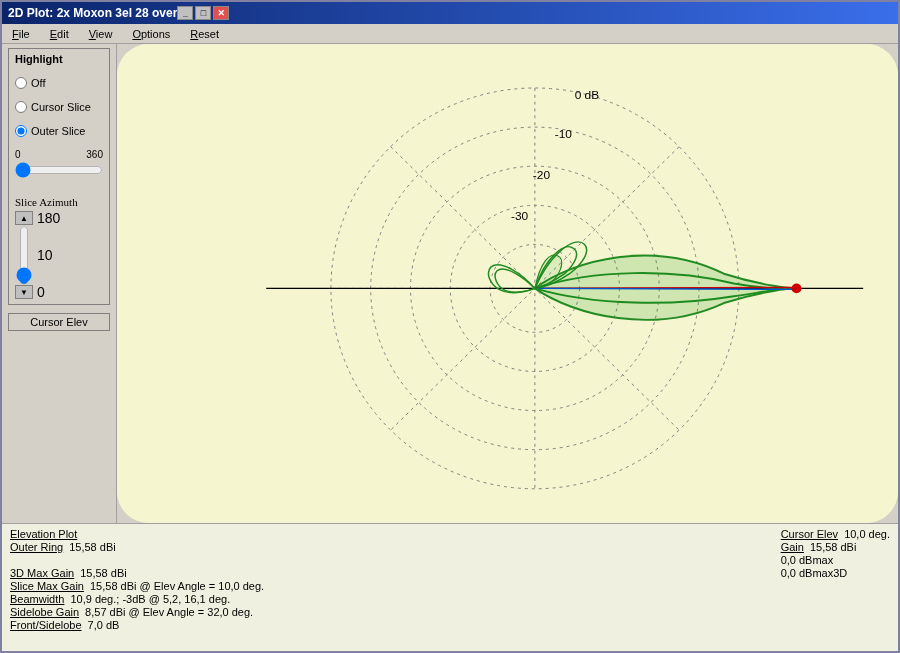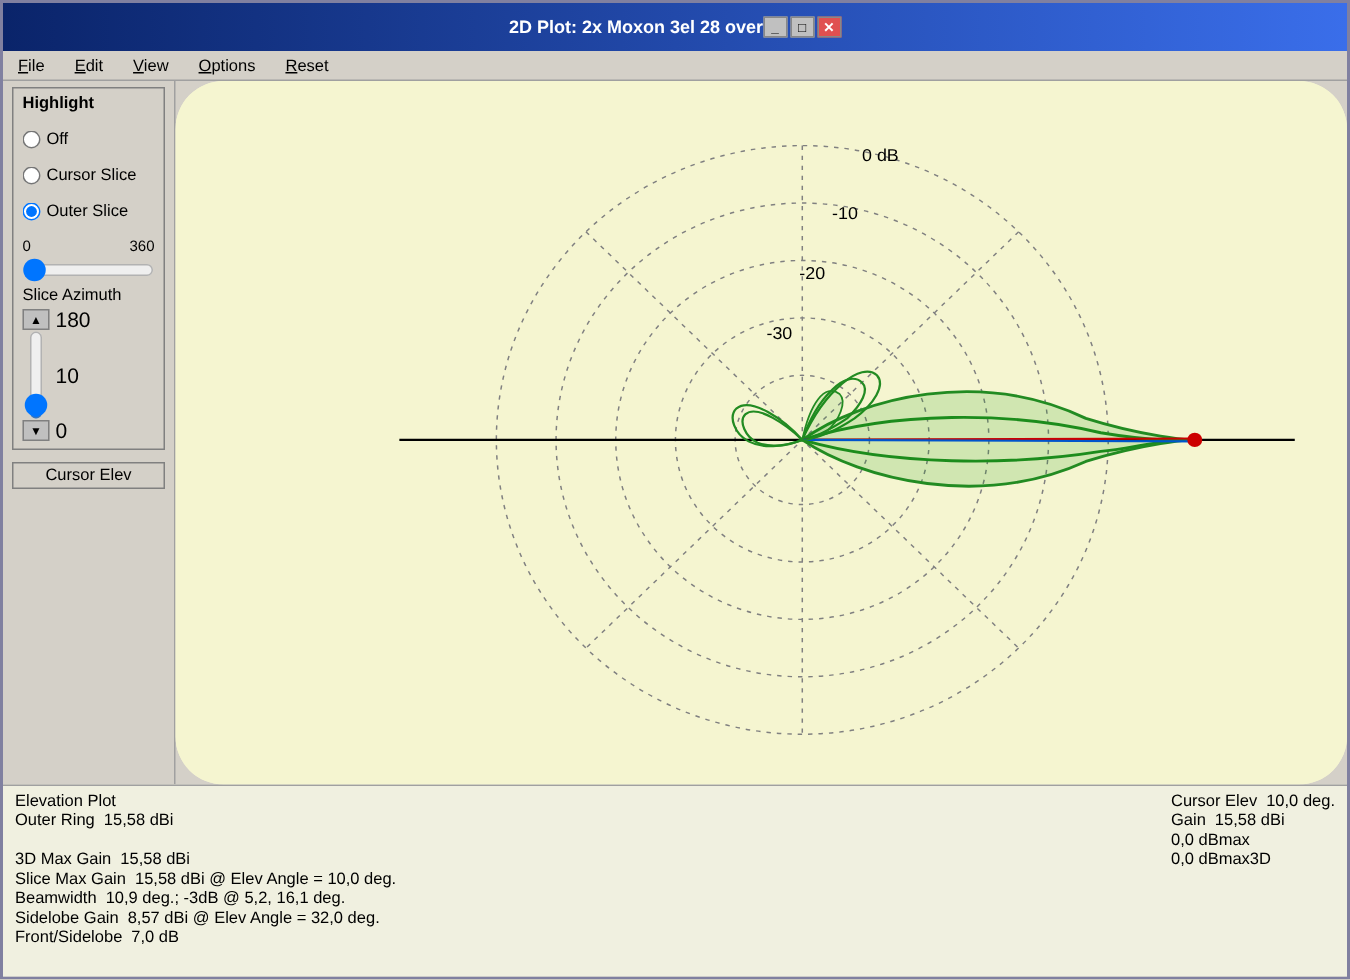--- a/index.html
+++ b/index.html
@@ -3,22 +3,22 @@
   <meta charset="utf-8">
   <style>
     * { margin: 0; padding: 0; box-sizing: border-box; }
     body { font-family: 'Arial', sans-serif; font-size: 11px; background: #d4d0c8; width: 900px; height: 653px; overflow: hidden; }
 
     
     .window { width: 900px; height: 653px; display: flex; flex-direction: column; border: 2px solid #8080a0; }
     .title-bar {
       background: linear-gradient(to right, #0a246a, #3a6eea);
       color: white; font-size: 12px; font-weight: bold;
-      padding: 3px 6px; display: flex; align-items: center; justify-content: center;
-      height: 32px; flex-shrink: 0;
+      padding: 3px 6px; display: flex; align-items: center; justify-content: flex-start;
+      height: 22px; flex-shrink: 0;
     }
     .title-bar-buttons { display: flex; gap: 2px; }
     .tb-btn {
       width: 16px; height: 14px; border: 1px solid #888;
       display: flex; align-items: center; justify-content: center;
       font-size: 9px; font-weight: bold; cursor: pointer;
       background: #c0c0c0; color: #000;
     }
     .tb-btn.close { background: #e05050; color: white; }
 
@@ -40,21 +40,21 @@
       background: #d4d0c8; border-right: 1px solid #a0a0a0;
       padding: 4px 6px; display: flex; flex-direction: column; gap: 4px;
     }
     .panel-group { border: 1px solid #808080; padding: 4px 6px; background: #d4d0c8; }
     .panel-group-title { font-size: 11px; font-weight: bold; margin-bottom: 4px; }
     .radio-row { display: flex; align-items: center; gap: 4px; font-size: 11px; margin: 12px 0; }
     .radio-row input[type=radio] { width: 12px; height: 12px; }
     .slider-section { margin-top: 4px; }
     .slider-labels { display: flex; justify-content: space-between; font-size: 10px; margin-bottom: 2px; }
     .slider-horiz { width: 100%; }
-    .slice-az-label { font-size: 11px; margin-top: 0; }
+    .slice-az-label { font-size: 11px; margin-top: 16px; font-family: Liberation Serif, serif; }
     .vert-slider-row { display: flex; align-items: center; gap: 4px; margin-top: 2px; }
     .vert-slider-wrap { display: flex; flex-direction: column; align-items: center; }
     .arrow-btn { width: 18px; height: 14px; background: #c0c0c0; border: 1px solid #808080; display: flex; align-items: center; justify-content: center; font-size: 8px; cursor: pointer; }
     .slider-vert { writing-mode: vertical-lr; direction: rtl; width: 16px; height: 60px; }
     .cursor-btn {
       background: #d4d0c8; border: 1px solid #808080;
       padding: 2px 6px; font-size: 11px; cursor: pointer; margin-top: 4px;
       text-align: center;
     }
 
@@ -76,21 +76,21 @@
     }
     .plot-svg { position: absolute; top: 0; left: 0; width: 100%; height: 100%; }
 
     
     .status-bar {
       background: #f0f0e0; border-top: 1px solid #a0a0a0;
       height: 128px; flex-shrink: 0; display: flex; padding: 4px 8px; gap: 20px;
     }
     .status-col { display: flex; flex-direction: column; gap: 1px; font-size: 11px; min-width: 300px; }
     .status-row { display: flex; gap: 6px; }
-    .status-label { color: #000; white-space: nowrap; }
+    .status-label { color: #000; white-space: nowrap; text-decoration: underline; }
     .status-value { color: #000; }
     .status-right { margin-left: auto; display: flex; flex-direction: column; gap: 1px; font-size: 11px; }
     .status-right-row { display: flex; gap: 6px; }
   </style>
 </head>
 <body>
 
 <div class="window">
 
   <div class="title-bar">

